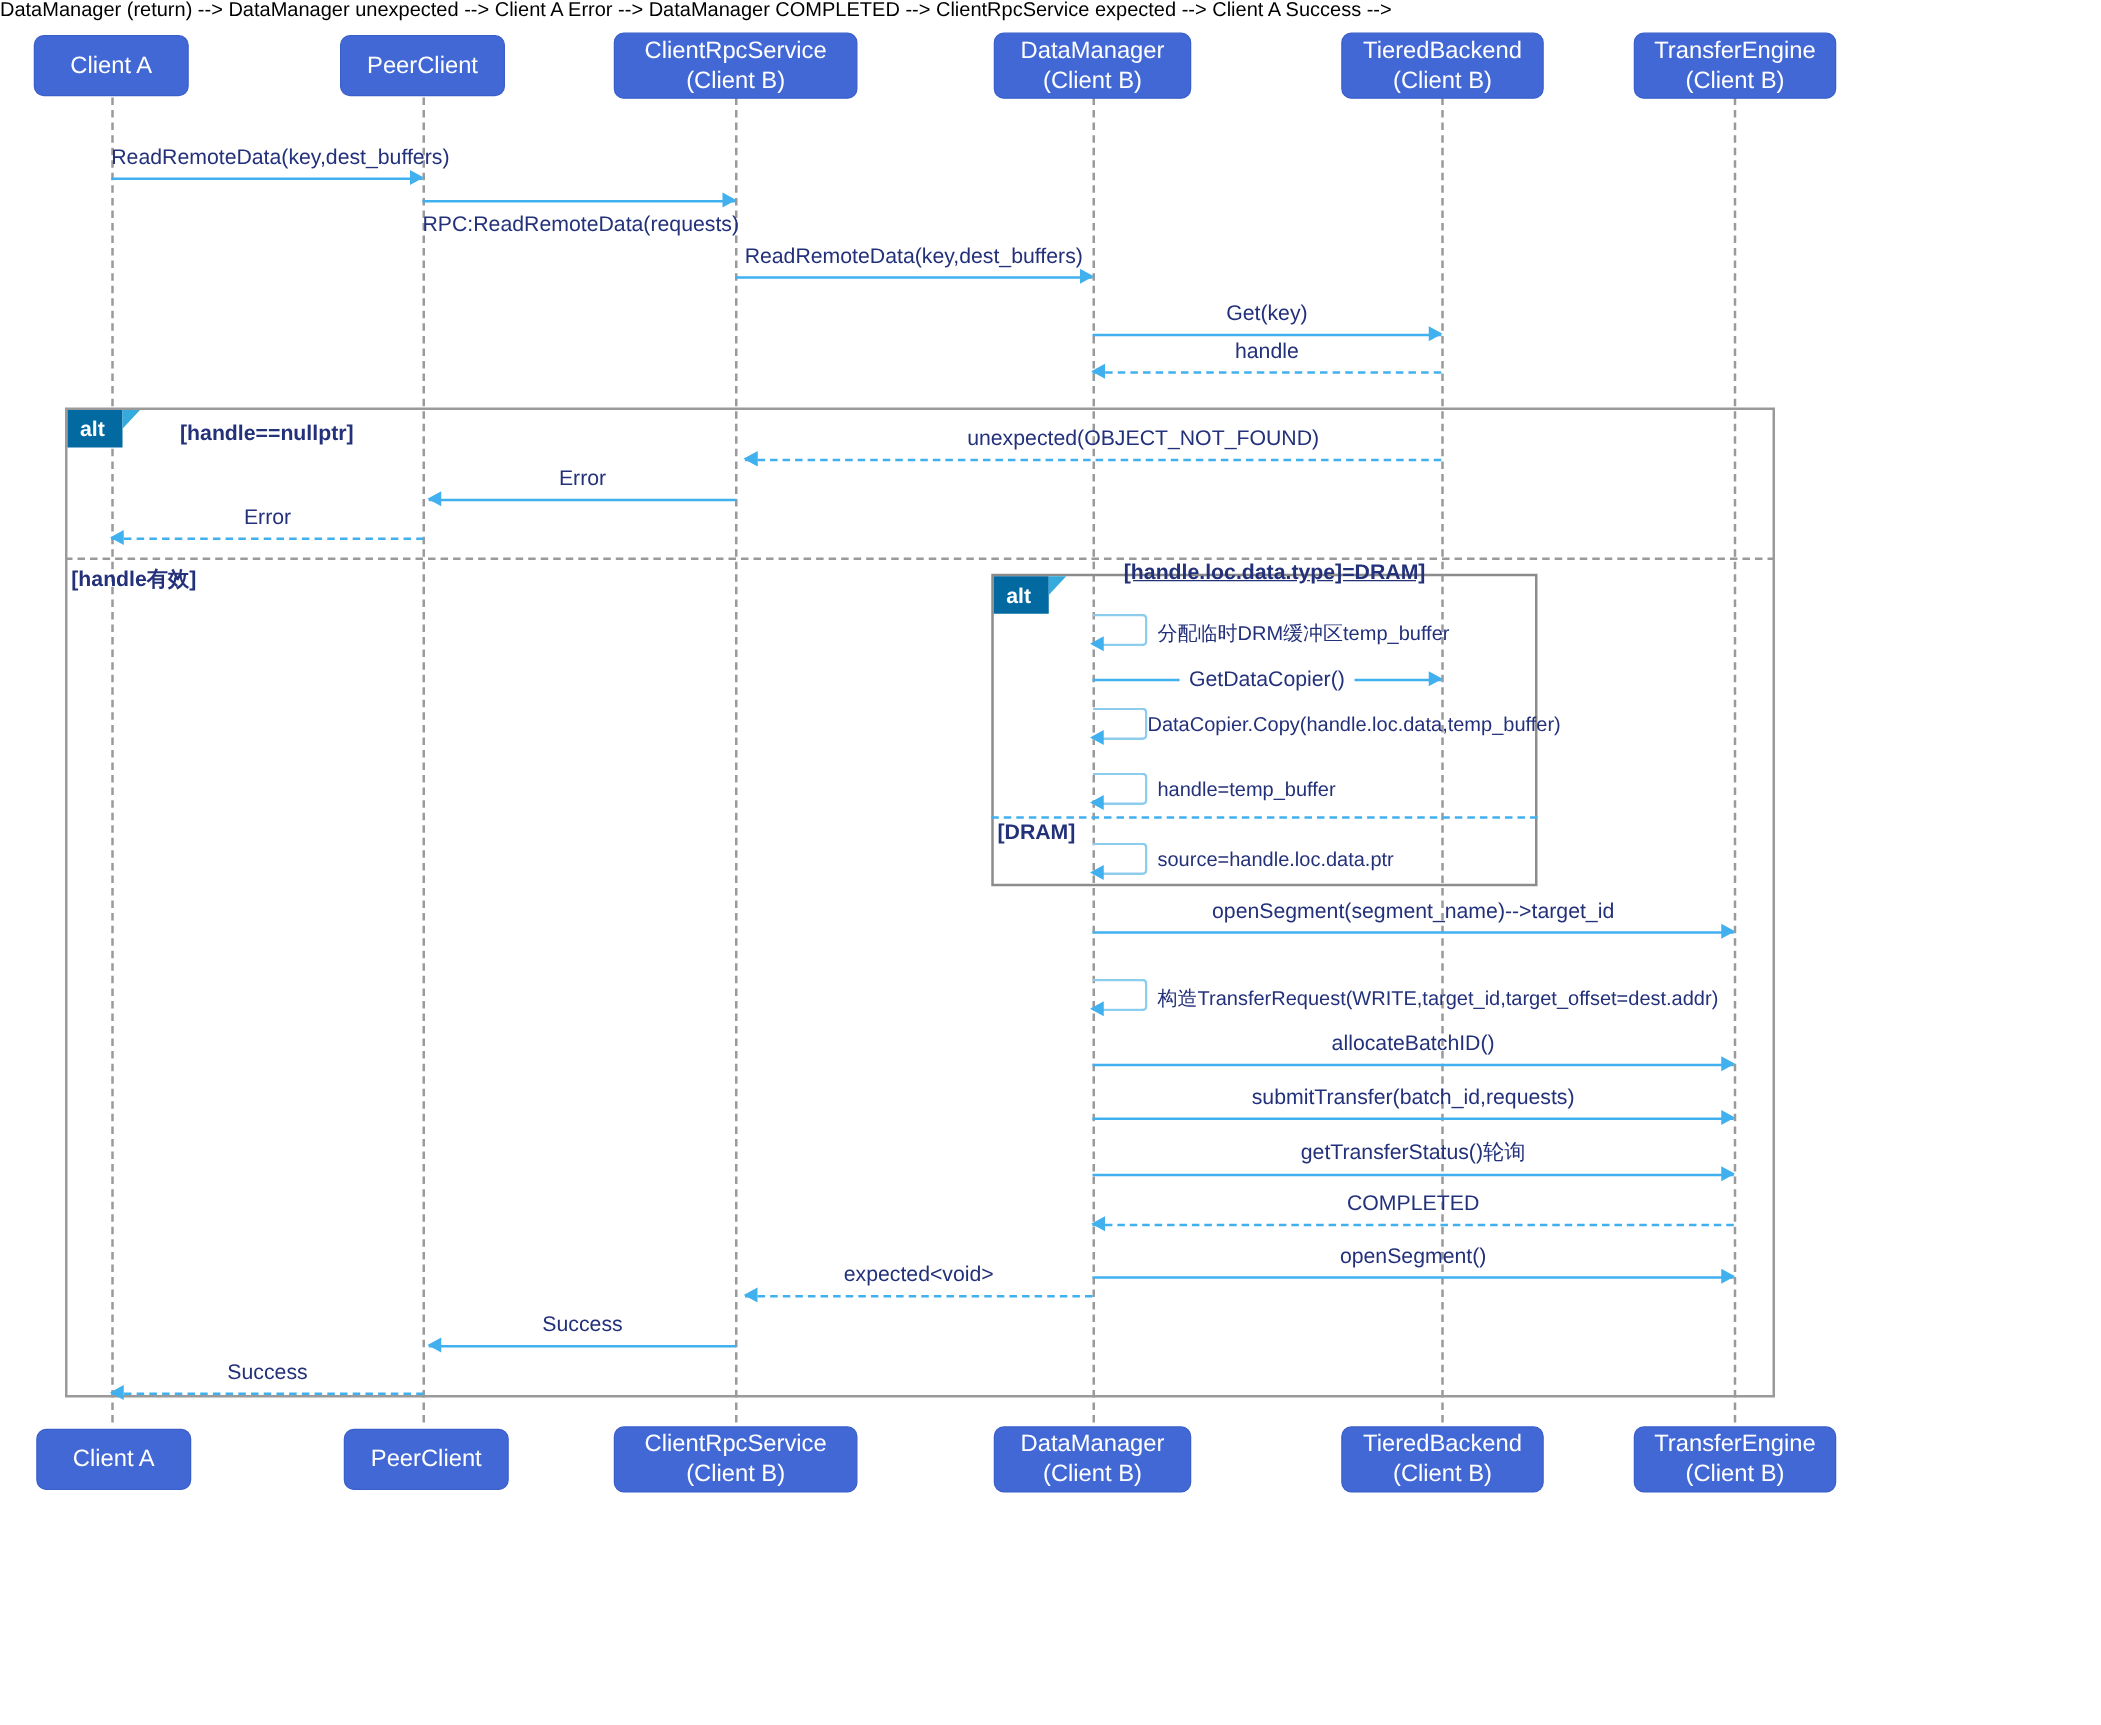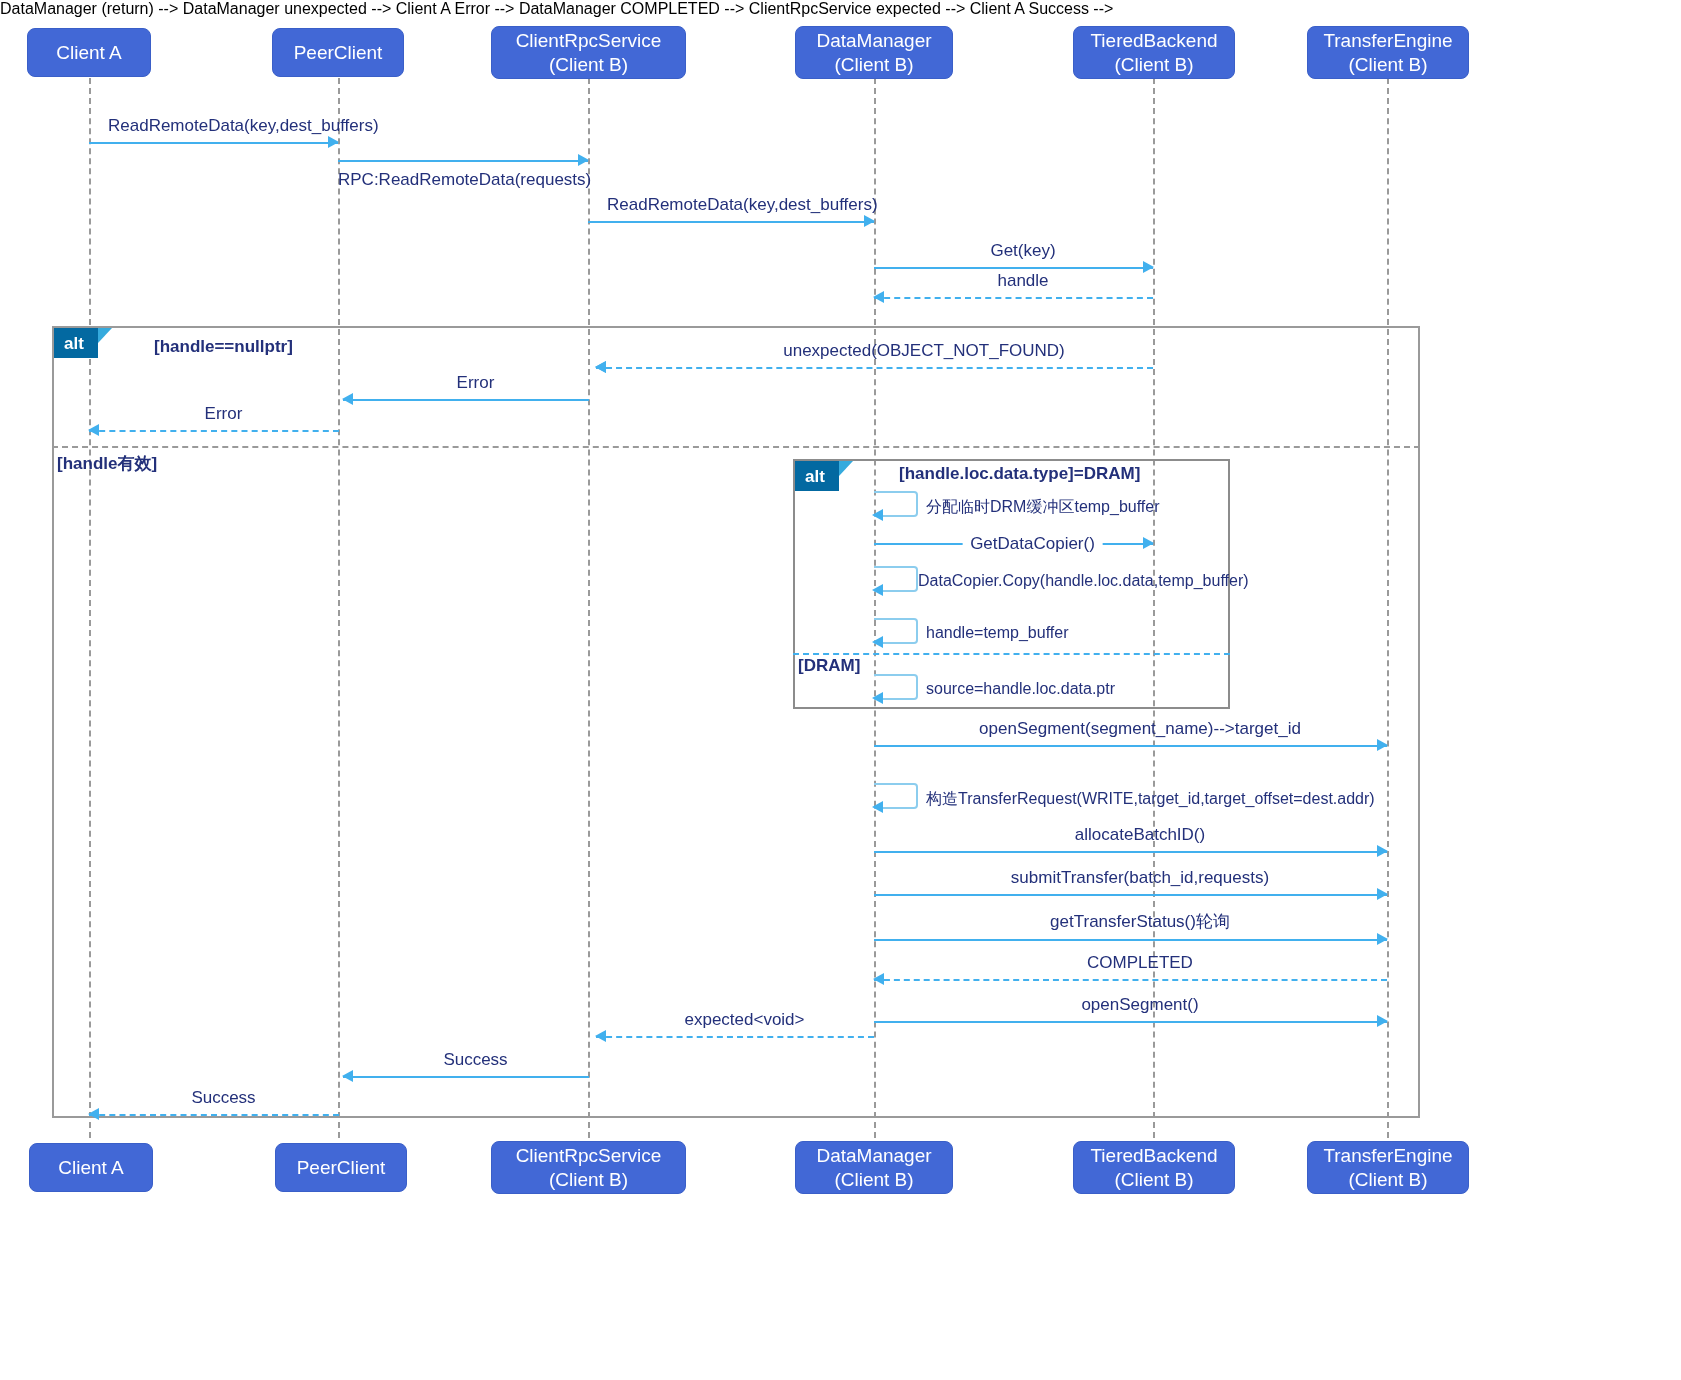--- a/index.html
+++ b/index.html
@@ -74,21 +74,20 @@
     border-right: 11px solid #41b0ee;
   }
   .msg .label {
     position: absolute;
     left: 0; right: 0;
     bottom: 6px;
     text-align: center;
     color: #23307a;
     font-size: 17px;
     white-space: nowrap;
-    margin-left: 19px;
   }
 
   
   .selfmsg {
     position: absolute;
   }
   .selfmsg .loop {
     position: absolute;
     left: 0; top: 0;
     width: 44px;
@@ -232,21 +231,21 @@
     <div class="line"></div>
     <div class="head"></div>
     <div class="label">handle</div>
   </div>
 
   
   <div class="fragment" style="left:52px; top:326px; width:1368px; height:792px;"></div>
   <div class="frag-tab" style="left:54px; top:328px;">
     <span>alt</span>
   </div>
-  <div class="frag-cond" style="left:154px; top:337px;">[handle==nullptr]</div>
+  <div class="frag-cond" style="left:144px; top:337px;">[handle==nullptr]</div>
 
    DataManager unexpected --&gt;
   <div class="msg left dashed" style="left:596px; top:367px; width:278px;">
     <div class="line" style="left:278px; width:0; border:none;"></div>
     <div class="head"></div>
   </div>
   <div class="msg left dashed" style="left:596px; top:367px; width:557px;">
     <div class="line"></div>
     <div class="head"></div>
     <div class="label" style="left:80px;">unexpected(OBJECT_NOT_FOUND)</div>
@@ -268,21 +267,21 @@
 
   
   <div class="frag-divider" style="left:52px; top:446px; width:1368px;"></div>
   <div class="frag-cond" style="left:57px; top:452px;">[handle有效]</div>
 
   
   <div class="fragment inner" style="left:793px; top:459px; width:437px; height:250px;"></div>
   <div class="frag-tab" style="left:795px; top:461px;">
     <span>alt</span>
   </div>
-  <div class="frag-cond" style="left:899px; top:464px;">[handle.loc.data.type]=DRAM]</div>
+  <div class="frag-cond" style="left:899px; top:448px;text-decoration:underline;">[handle.loc.data.type]=DRAM]</div>
 
   
   <div class="selfmsg" style="left:874px; top:491px;">
     <div class="loop"></div>
     <div class="head"></div>
     <div class="slabel">分配临时DRM缓冲区temp_buffer</div>
   </div>
 
   
   <div class="msg right" style="left:874px; top:543px; width:279px;">

